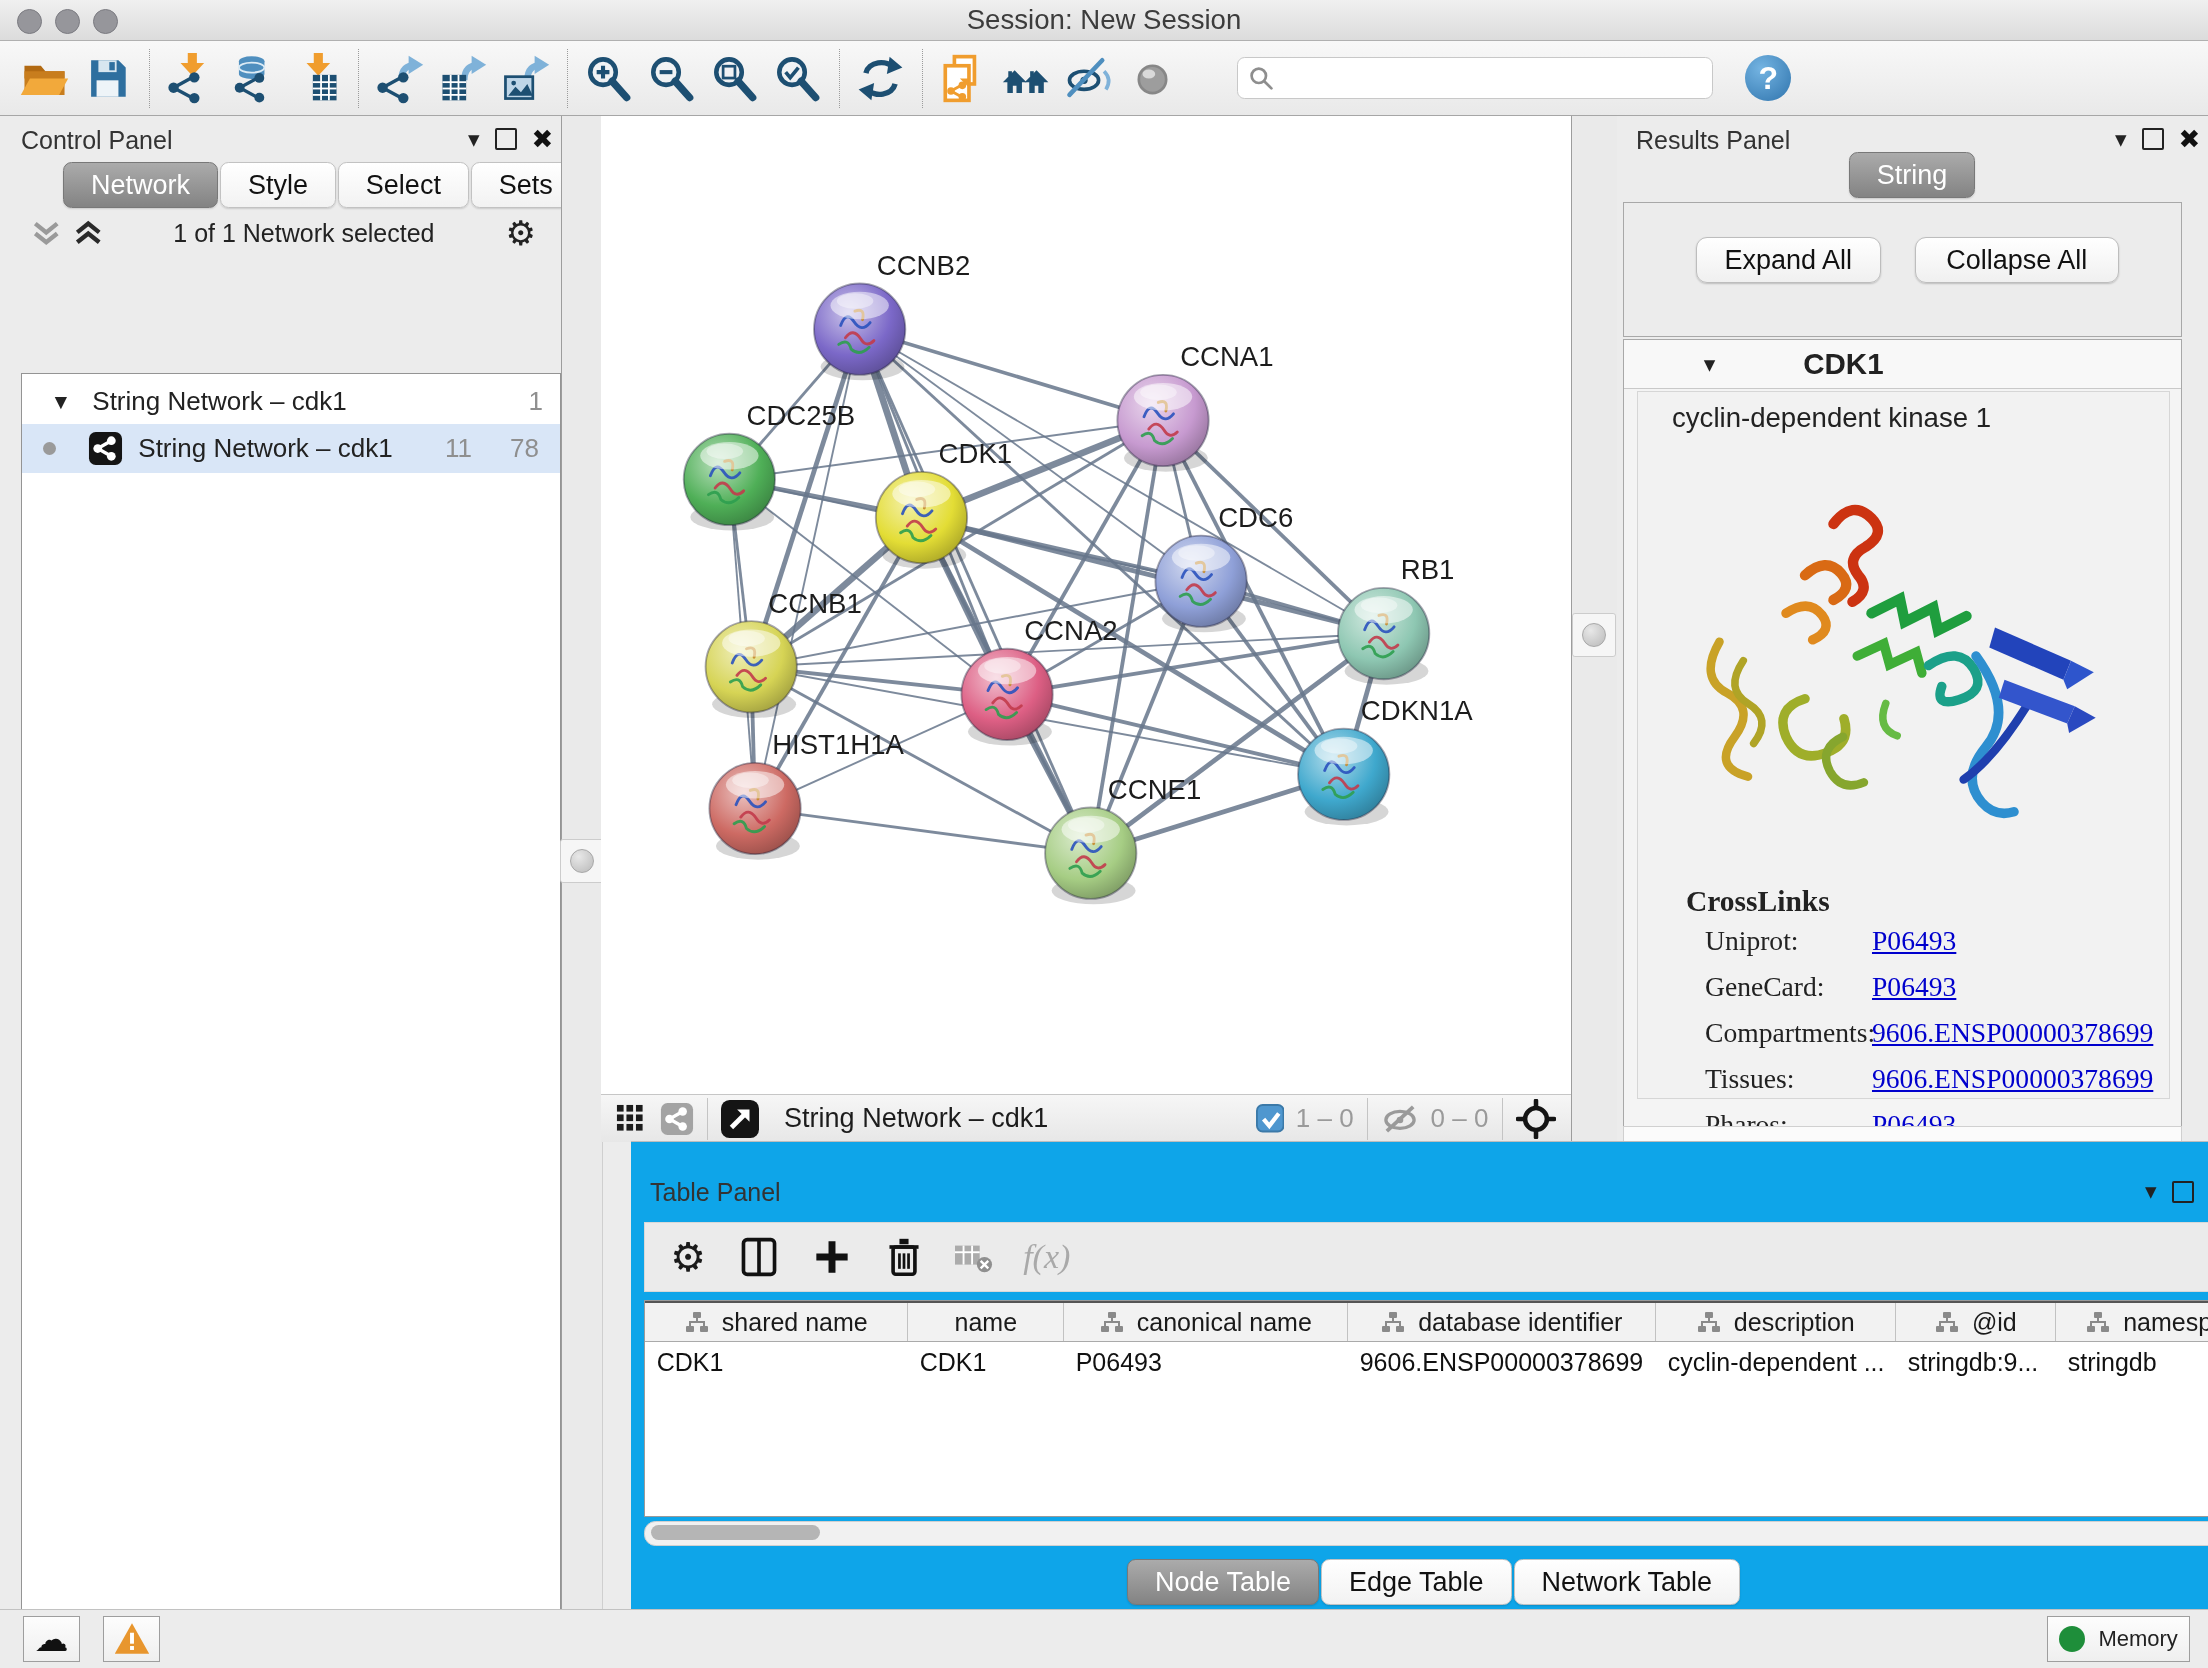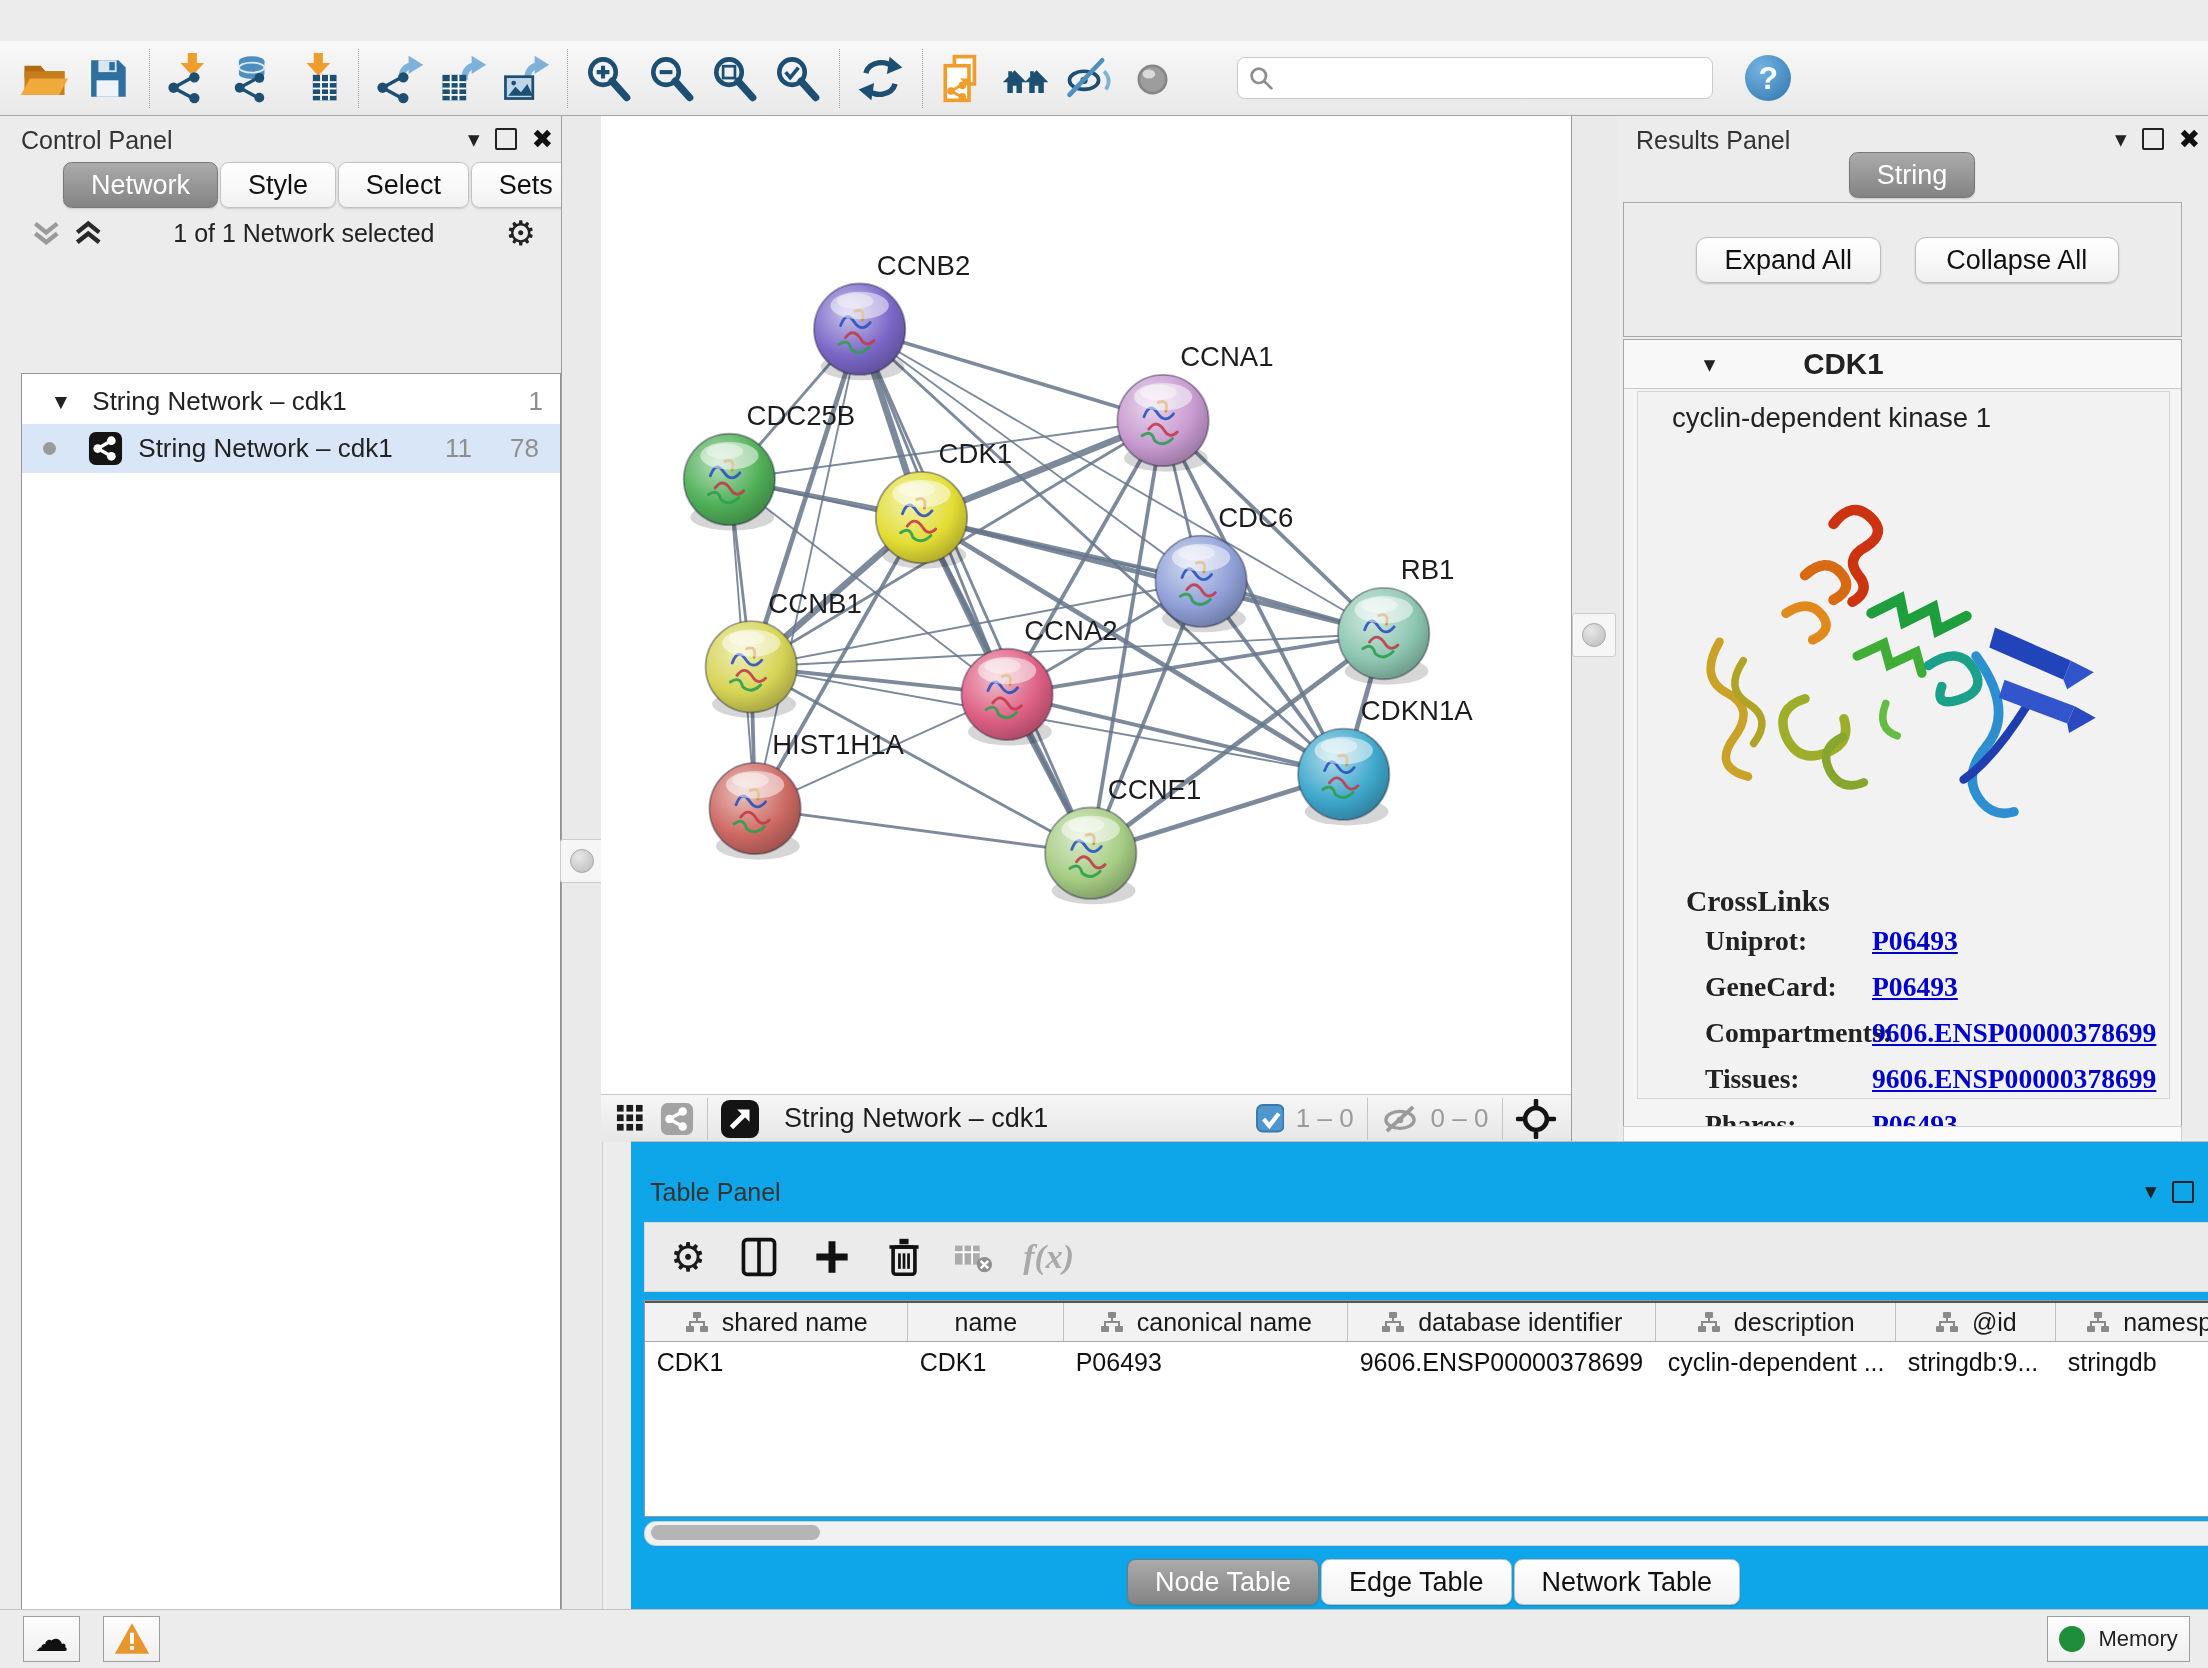--- a/index.html
+++ b/index.html
@@ -44,21 +44,21 @@
   #netbar{left:601px;top:1094px;width:970px;height:48px;background:linear-gradient(#f6f6f6,#e7e7e7);
           border-top:1.9px solid #c6c6c6;display:flex;align-items:center;padding:0 15px;box-sizing:border-box;}
   .nbsep{width:0;height:42px;border-left:1px solid #c4c4c4;margin:0 13.3px;}
   .graytxt{color:#9a9a9a;font-size:26px;}
   
   #results{left:1617px;top:116px;width:592px;height:1025px;background:#ececec;}
   .rbox{position:absolute;border:1.9px solid #a8a8a8;background:#ececec;}
   .btn{display:flex;align-items:center;justify-content:center;background:linear-gradient(#ffffff,#f0f0f0);
        border:1px solid #bdbdbd;border-radius:11px;font-size:27px;color:#111;box-shadow:0 1px 1.9px rgba(0,0,0,.2);}
   #cdk1box{background:#f4f4f4;}
-  .serif{font-family:"Liberation Serif","DejaVu Serif",serif;font-weight:bold;}
+  .serif{font-family:"Liberation Serif","DejaVu Serif",serif;}
   .clrow{position:relative;height:46px;font-size:27.6px;}
   .clrow a{color:#0000cd;text-decoration:underline;}
   
   #tablepanel{left:631px;top:1141px;width:1607px;height:468px;background:#0ea5e9;border-top:1px solid #bdbdbd;}
   #tblgrid{position:absolute;left:13.3px;top:158px;width:1594px;height:215px;background:#fff;border:1px solid #9a9a9a;overflow:hidden;}
   #tblhead{position:absolute;left:0;top:0;height:38px;display:flex;background:#f2f2f2;border-top:2.9px solid #555;border-bottom:1px solid #aaa;}
   .hcell{display:flex;align-items:center;justify-content:center;gap:13px;font-size:25px;color:#1a1a1a;
          border-right:1px solid #c2c2c2;box-sizing:border-box;overflow:hidden;white-space:nowrap;}
   #tblrow{position:absolute;left:0;top:42px;height:38px;display:flex;}
   .dcell{display:flex;align-items:center;padding-left:11.4px;font-size:25px;color:#111;box-sizing:border-box;overflow:hidden;white-space:nowrap;}
@@ -69,20 +69,26 @@
   #statusbar{left:0;top:1609px;width:2208px;height:59px;background:#ececec;border-top:1.9px solid #c2c2c2;}
   .sbtn{position:absolute;top:5.7px;height:44px;background:linear-gradient(#fdfdfd,#efefef);border:1.9px solid #9e9e9e;
         display:flex;align-items:center;justify-content:center;}
   svg{display:block;}
 </style>
 </head>
 <body>
 
 <div id="app">
 
+  <div class="abs" id="titlebar">
+    <span class="tl" style="left:17px"></span>
+    <span class="tl" style="left:55px"></span>
+    <span class="tl" style="left:93px"></span>
+    <div id="titletext">Session: New Session</div>
+  </div>
 
   <div class="abs" id="toolbar">
     <div id="tb-buttons" style="display:flex;align-items:center">
         <div class="tbtn">
           <svg viewBox="0 0 56 56" width="51" height="51">
             <path d="M6 14 h18 l5 6 h21 v8 H6z" fill="#b26a12"></path>
             <path d="M6 46 V20 h44 v26z" fill="#c87d1d"></path>
             <path d="M2 46 l10-18 h42 l-10 18z" fill="#f2a93b"></path>
           </svg>
         </div>

